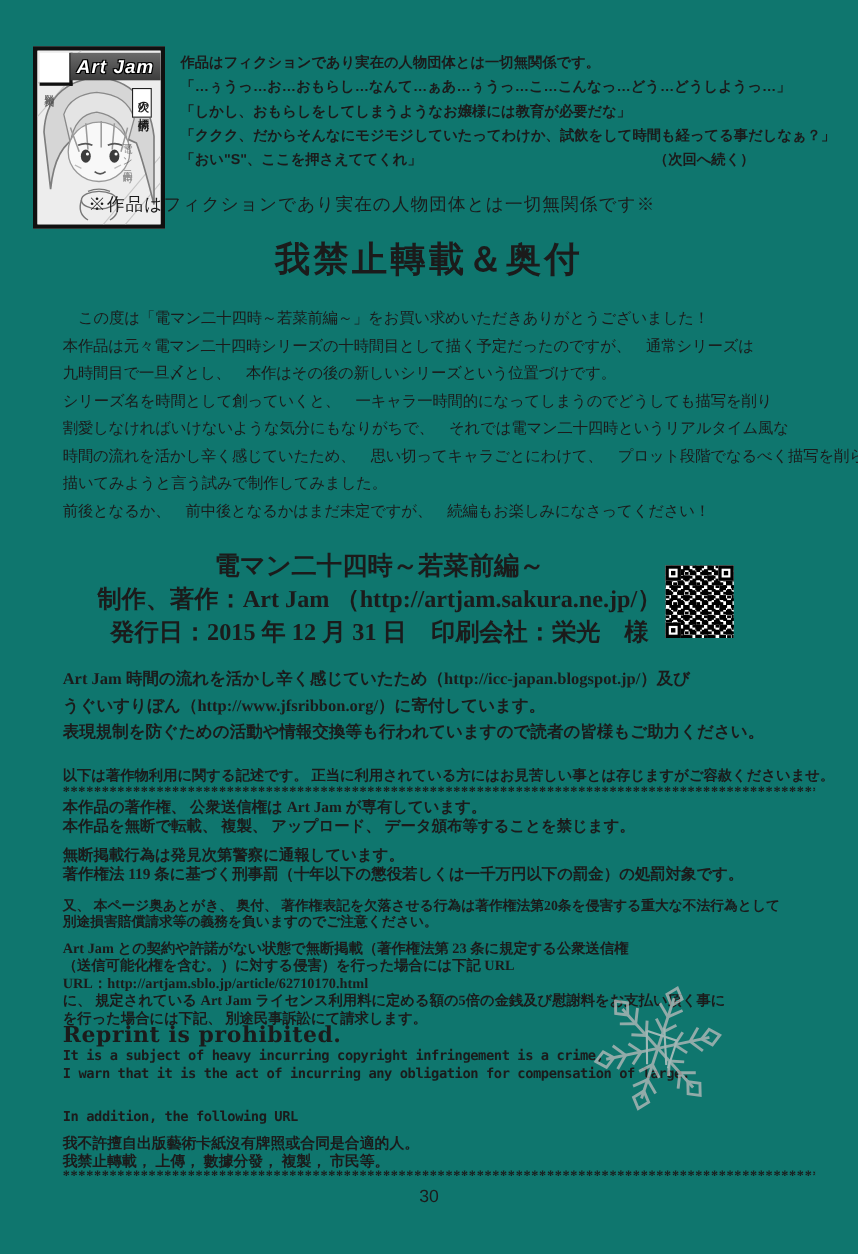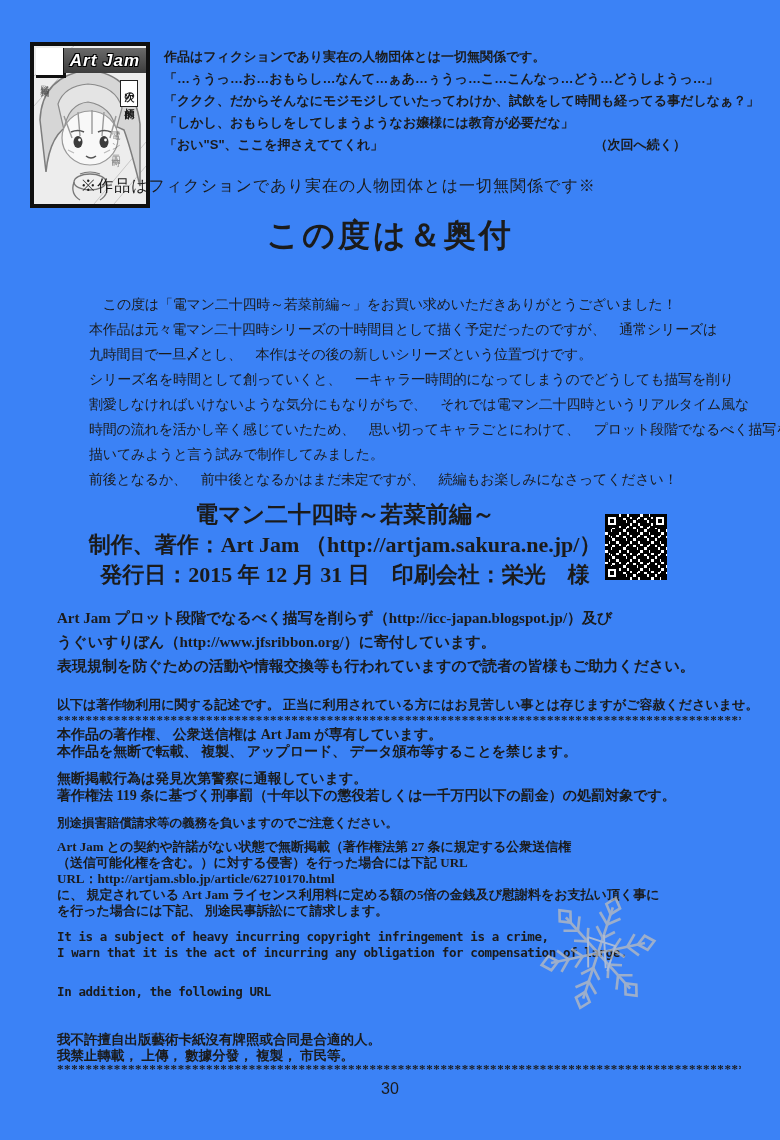--- a/index.html
+++ b/index.html
@@ -1,17 +1,17 @@
 <!DOCTYPE html>
 <html><head>
 <meta charset="utf-8">
 <style>
   html,body{margin:0;padding:0;background:#ffffff;}
   .page{
-    position:relative;width:780px;height:1140px;background:#3b82f6;
+    position:relative;width:780px;height:1140px;background:#0f766e;
     color:#1b1b1b;overflow:hidden;
     font-family:"Liberation Serif","DejaVu Serif",serif;
   }
   
   .cover{position:absolute;left:30px;top:42px;width:120px;height:166px;
     border:4px solid #101010;background:#efefef;box-sizing:border-box;}
   .cover svg{position:absolute;left:0;top:0;}
   .cover .white-sq{position:absolute;left:2px;top:2px;width:27px;height:27px;
     background:#fff;border-right:3px solid #101010;border-bottom:3px solid #101010;}
   .cover .logo{position:absolute;left:30px;top:2px;right:0;height:25px;
@@ -32,21 +32,21 @@
     font-family:"Liberation Sans","DejaVu Sans",sans-serif;
     font-weight:600;font-size:13px;}
   .intro .ln{height:22px;line-height:22px;white-space:nowrap;}
   .intro .last{display:flex;justify-content:space-between;}
   
   .disclaimer{position:absolute;left:0;top:176px;width:676px;text-align:center;
     font-size:16px;letter-spacing:1px;}
   .heading{position:absolute;left:0;top:214px;width:780px;text-align:center;
     font-size:32px;font-weight:600;letter-spacing:3px;}
   
-  .afterword{position:absolute;left:57px;top:292px;width:690px;font-size:14px;margin-left:32px;}
+  .afterword{position:absolute;left:57px;top:278px;width:690px;font-size:14px;}
   .afterword .ln{height:25px;line-height:25px;white-space:nowrap;letter-spacing:-0.2px;}
   
   .colophon{position:absolute;left:30px;top:500px;width:630px;text-align:center;}
   .colophon .t1{font-size:23px;font-weight:600;line-height:30px;white-space:nowrap;}
   .colophon .t2{font-size:22px;font-weight:600;line-height:30px;white-space:nowrap;}
   .qr{position:absolute;left:605px;top:514px;width:62px;height:66px;
     background-image:
       conic-gradient(#000 25%,transparent 0 50%,#000 0 75%,transparent 0),
       conic-gradient(#000 25%,#fff 0 50%,#000 0 75%,#fff 0);
     background-size:11px 9px,7px 6px;}
@@ -111,30 +111,30 @@
     <div class="white-sq"></div>
     <div class="logo">Art Jam</div>
     <div class="v-label">次の標的</div>
     <div class="v-scribble left">緊縛拘束</div>
     <div class="v-scribble right">電マン二十四時</div>
   </div>
 
   <div class="intro">
     <div class="ln">作品はフィクションであり実在の人物団体とは一切無関係です。</div>
     <div class="ln">「…ぅうっ…お…おもらし…なんて…ぁあ…ぅうっ…こ…こんなっ…どう…どうしようっ…」</div>
+    <div class="ln">「しかし、おもらしをしてしまうようなお嬢様には教育が必要だな」</div>
     <div class="ln">「ククク、だからそんなにモジモジしていたってわけか、試飲をして時間も経ってる事だしなぁ？」</div>
-    <div class="ln">「しかし、おもらしをしてしまうようなお嬢様には教育が必要だな」</div>
     <div class="ln last">
       <span>「おい"S"、ここを押さえててくれ」</span>
       <span style="padding-right:78px;">（次回へ続く）</span>
     </div>
   </div>
 
   <div class="disclaimer">※作品はフィクションであり実在の人物団体とは一切無関係です※</div>
-  <div class="heading">この度は＆奥付</div>
+  <div class="heading">我禁止轉載＆奥付</div>
 
   <div class="afterword">
     <div class="ln">　この度は「電マン二十四時～若菜前編～」をお買い求めいただきありがとうございました！</div>
     <div class="ln">本作品は元々電マン二十四時シリーズの十時間目として描く予定だったのですが、　通常シリーズは</div>
     <div class="ln">九時間目で一旦〆とし、　本作はその後の新しいシリーズという位置づけです。</div>
     <div class="ln">シリーズ名を時間として創っていくと、　一キャラ一時間的になってしまうのでどうしても描写を削り</div>
     <div class="ln">割愛しなければいけないような気分にもなりがちで、　それでは電マン二十四時というリアルタイム風な</div>
     <div class="ln">時間の流れを活かし辛く感じていたため、　思い切ってキャラごとにわけて、　プロット段階でなるべく描写を削らず</div>
     <div class="ln">描いてみようと言う試みで制作してみました。</div>
     <div class="ln">前後となるか、　前中後となるかはまだ未定ですが、　続編もお楽しみになさってください！</div>
@@ -145,44 +145,46 @@
     <div class="t2">制作、著作：Art Jam （http://artjam.sakura.ne.jp/）</div>
     <div class="t2">発行日：2015 年 12 月 31 日　印刷会社：栄光　様</div>
   </div>
   <div class="qr">
     <div class="finder f-tl"></div>
     <div class="finder f-tr"></div>
     <div class="finder f-bl"></div>
   </div>
 
   <div class="donation">
-    <div class="ln">Art Jam プロット段階でなるべく描写を削らず（http://icc-japan.blogspot.jp/）及び</div>
+    <div class="ln">Art Jam 時間の流れを活かし辛く感じていたため（http://icc-japan.blogspot.jp/）及び</div>
     <div class="ln">うぐいすりぼん（http://www.jfsribbon.org/）に寄付しています。</div>
     <div class="ln">表現規制を防ぐための活動や情報交換等も行われていますので読者の皆様もご助力ください。</div>
   </div>
 
   <div class="legal">
     <div class="s13">以下は著作物利用に関する記述です。 正当に利用されている方にはお見苦しい事とは存じますがご容赦くださいませ。</div>
     <div class="sep">************************************************************************************************************************</div>
     <div class="s14">本作品の著作権、 公衆送信権は Art Jam が専有しています。</div>
     <div class="s14">本作品を無断で転載、 複製、 アップロード、 データ頒布等することを禁じます。</div>
     <div class="gap10"></div>
     <div class="s14">無断掲載行為は発見次第警察に通報しています。</div>
     <div class="s14">著作権法 119 条に基づく刑事罰（十年以下の懲役若しくは一千万円以下の罰金）の処罰対象です。</div>
     <div class="gap12"></div>
+    <div class="s12">又、 本ページ奥あとがき、 奥付、 著作権表記を欠落させる行為は著作権法第20条を侵害する重大な不法行為として</div>
     <div class="s12">別途損害賠償請求等の義務を負いますのでご注意ください。</div>
     <div class="gap8"></div>
-    <div class="s13">Art Jam との契約や許諾がない状態で無断掲載（著作権法第 27 条に規定する公衆送信権</div>
+    <div class="s13">Art Jam との契約や許諾がない状態で無断掲載（著作権法第 23 条に規定する公衆送信権</div>
     <div class="s13">（送信可能化権を含む。）に対する侵害）を行った場合には下記 URL</div>
     <div class="s13">URL：http://artjam.sblo.jp/article/62710170.html</div>
     <div class="s13">に、 規定されている Art Jam ライセンス利用料に定める額の5倍の金銭及び慰謝料をお支払い頂く事に</div>
     <div class="s13">を行った場合には下記、 別途民事訴訟にて請求します。</div>
   </div>
 
   <div class="english">
+    <div class="h">Reprint is prohibited.</div>
     <div class="ln">It is a subject of heavy incurring copyright infringement is a crime,</div>
     <div class="ln">I warn that it is the act of incurring any obligation for compensation of large.</div>
     <div style="height:24px;"></div>
     <div class="ln">In addition, the following URL</div>
   </div>
 
   <div class="chinese">
     <div class="ln">我不許擅自出版藝術卡紙沒有牌照或合同是合適的人。</div>
     <div class="ln">我禁止轉載， 上傳， 數據分發， 複製， 市民等。</div>
   </div>

